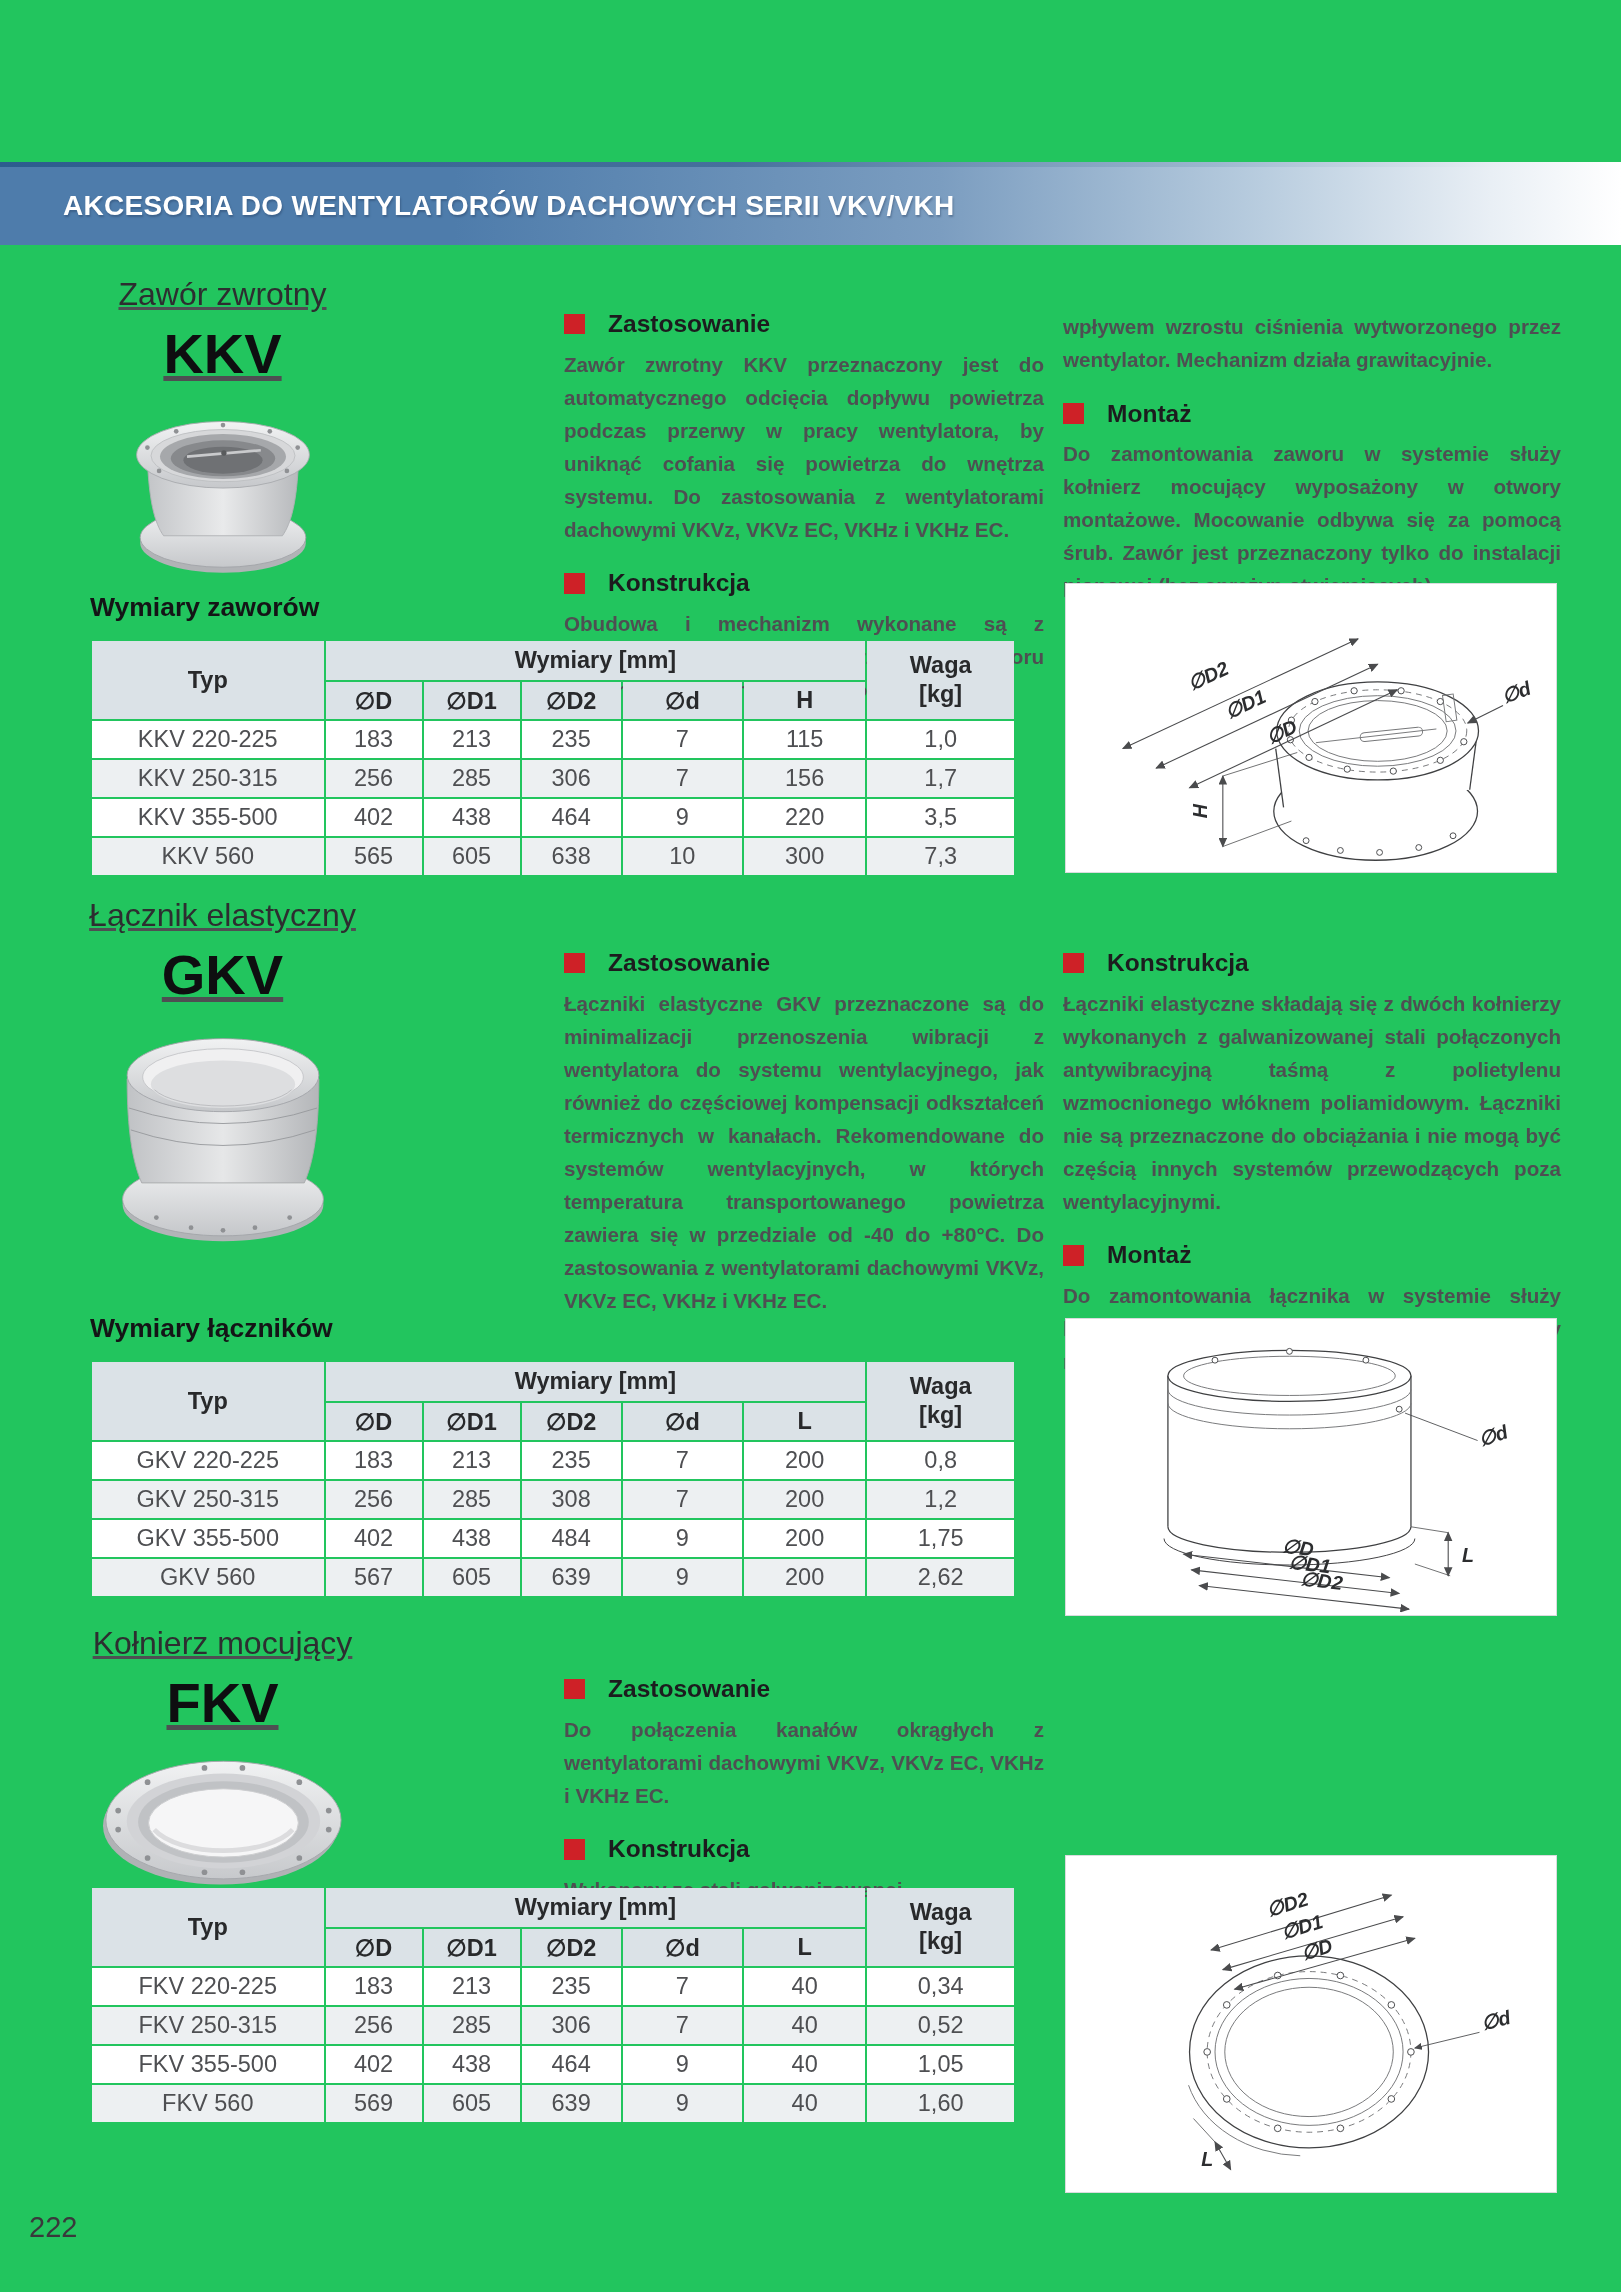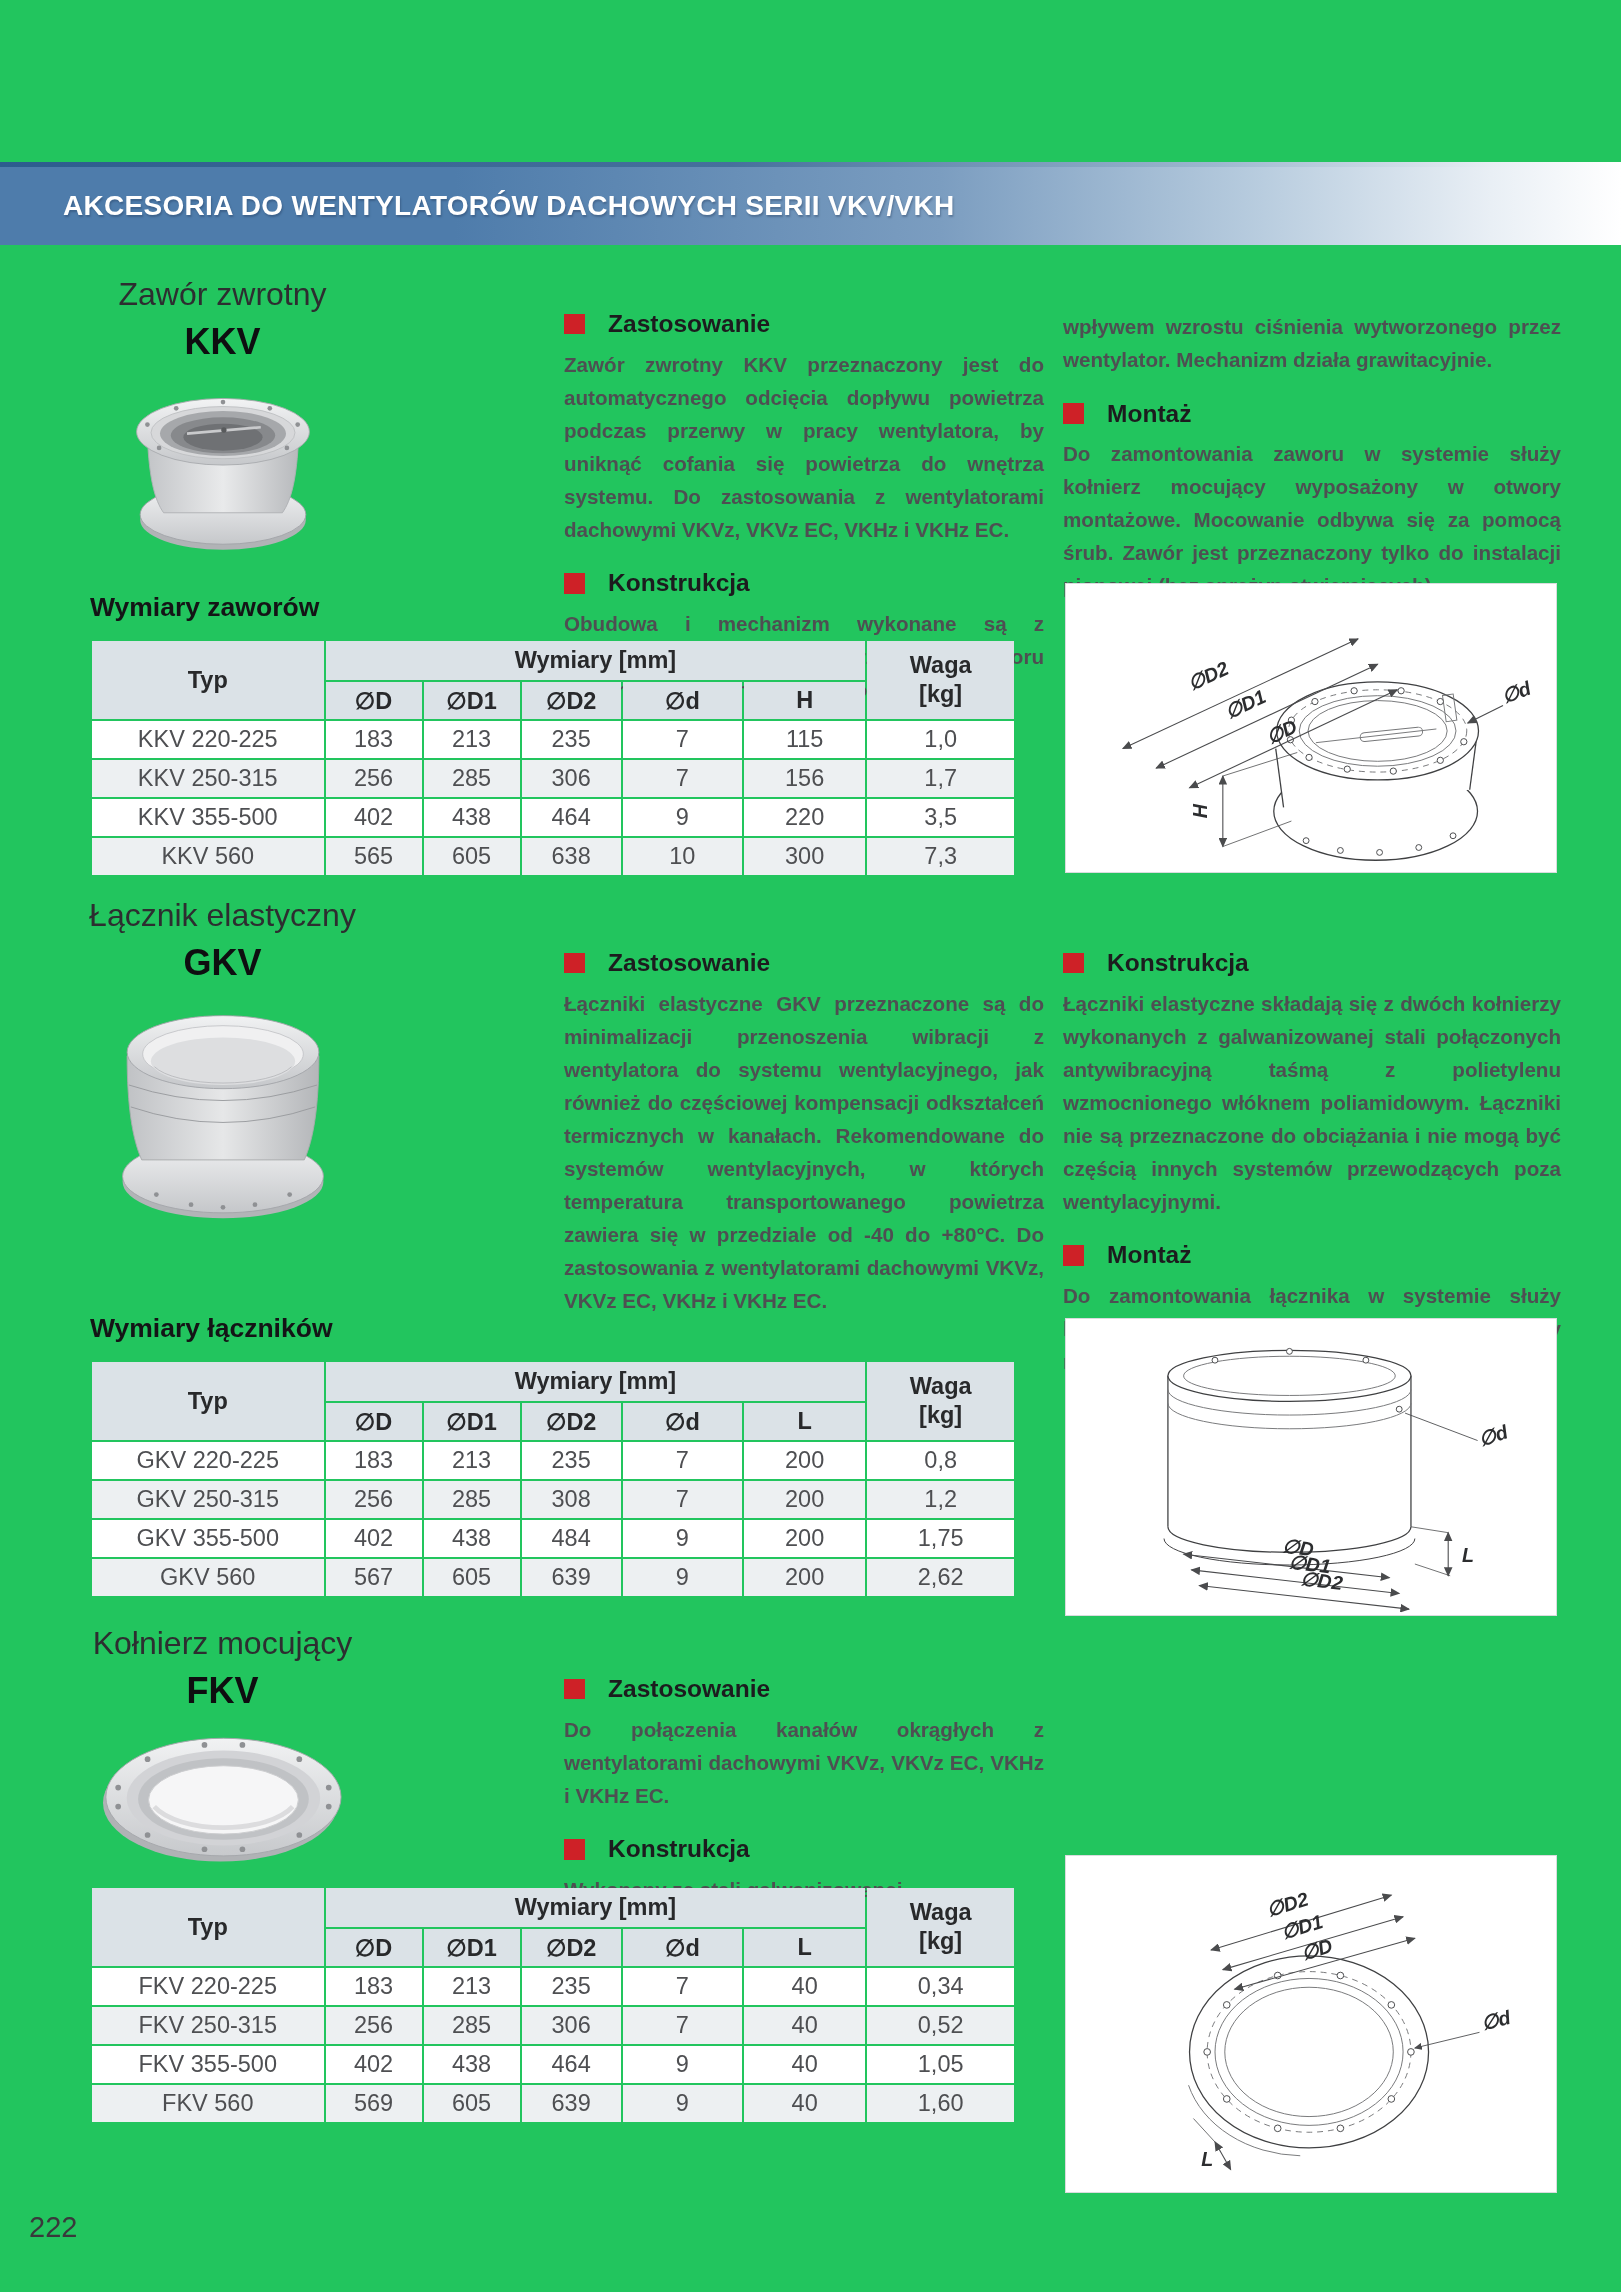--- a/index.html
+++ b/index.html
@@ -10,23 +10,23 @@
   }
   
   .top-rule { position:absolute; left:0; top:162px; width:100%; height:4.9px;
     background:linear-gradient(to right,#2d5c8e 0%,#46709c 45%,#9db7cf 75%,#e8eef4 92%,#ffffff 100%); }
   .header-bar { position:absolute; left:0; top:167px; width:100%; height:78px;
     background:linear-gradient(to right,#4e7cab 0%,#4e7cab 28%,#7b9dc0 58%,#b9cddf 78%,#e9eff5 92%,#ffffff 100%);
     display:flex; align-items:center; padding-left:63px; }
   .header-title { color:#ffffff; font-size:28px; font-weight:bold; letter-spacing:0.3px;
     text-shadow:1px 2px 2px rgba(30,50,80,.35); }
   
-  .prod { position:absolute; left:61px; width:323px; text-align:center; }
+  .prod { position:absolute; left:61px; width:323px; text-align:center;text-decoration:underline; }
   .prod-title { font-size:32px; color:#2d2e30; }
-  .prod-code { font-size:36px; font-weight:bold; color:#0e0e10; margin-top:7.8px; }
+  .prod-code { font-size:56px; font-weight:bold; color:#0e0e10; margin-top:7.8px; }
   .photo { margin-top:13.7px; }
   
   .col { position:absolute;margin-top:28px; }
   .col.mid { left:564px; width:480px; }
   .col.rgt { left:1063px; width:498px; }
   .blk-h { display:flex; align-items:center; gap:23.5px; font-size:24.5px; font-weight:bold;
     color:#1c1c1e; margin-bottom:9.8px; }
   .blk-h.mt { margin-top:23.5px; }
   .bullet { width:20.6px; height:20.6px; background:#ce2127; flex:none; }
   .btxt { font-size:20.6px; line-height:33px; color:#4e4f52; text-align:justify;font-weight:bold; }

